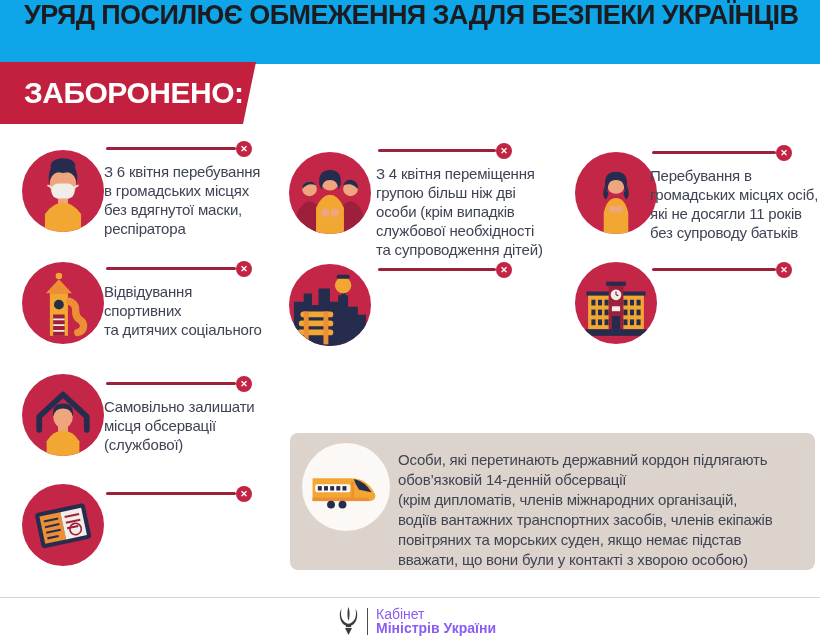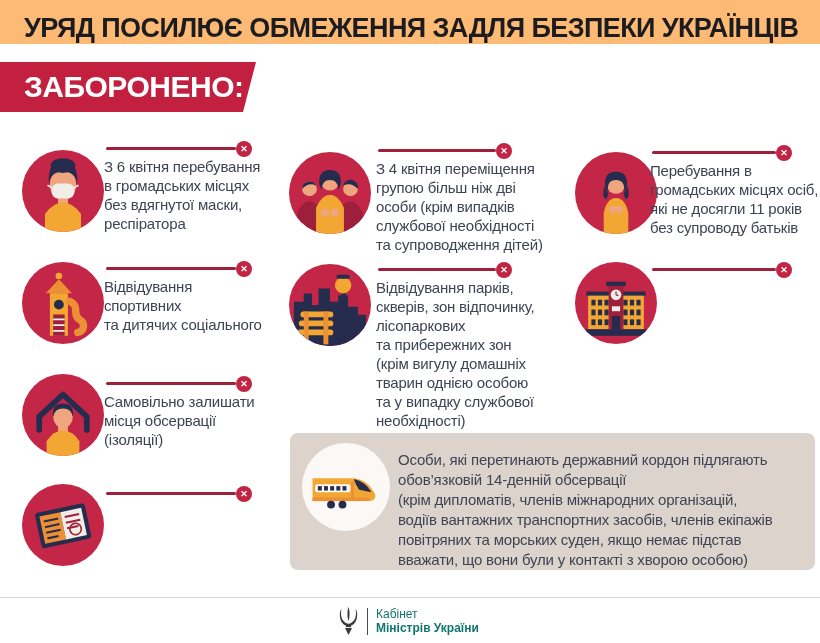--- a/index.html
+++ b/index.html
@@ -2,30 +2,30 @@
 <html><head>
 <meta charset="utf-8">
 <style>
   html,body{margin:0;padding:0;}
   .page{
     position:relative; width:820px; height:643px; background:#ffffff;
     font-family:"Liberation Sans", sans-serif; overflow:hidden;
   }
   
   .header{
-    position:absolute; left:0; top:0; width:820px; height:44px;
-    background:#fdba74; display:flex; align-items:flex-end;
+    position:absolute; left:0; top:0; width:820px; height:64px;
+    background:#0ea5e9; display:flex; align-items:flex-start;
   }
   .header-title{
     padding-left:24px; font-size:27px; font-weight:bold; color:#1c1c20;
     letter-spacing:-0.6px; white-space:nowrap;
   }
   
   .banner{
-    position:absolute; left:0; top:62px; width:256px; height:50px;
+    position:absolute; left:0; top:62px; width:256px; height:62px;
     background:#c32040; display:flex; align-items:center;
     clip-path:polygon(0 0, 100% 0, calc(100% - 13px) 100%, 0 100%);
   }
   .banner-label{
     padding-left:24px; font-size:30px; font-weight:bold; color:#ffffff;
     letter-spacing:-0.5px;
   }
   
   .item-badge{ position:absolute; width:82px; height:82px; }
   .item-badge svg{ display:block; width:82px; height:82px; }
@@ -34,21 +34,21 @@
   .rule::before{
     content:""; position:absolute; left:2px; right:14px; top:6px; height:3px;
     background:#9e2039; border-radius:2px;
   }
   .x-badge{
     position:absolute; right:-2px; top:0; width:16px; height:16px;
     border-radius:50%; background:#c22444; color:#ffffff;
     font-size:9px; font-weight:bold; line-height:16px; text-align:center;
   }
   .item-text{
-    font-size:15px; line-height:19px; color:#3f4454;
+    margin-top:5px; font-size:15px; line-height:19px; color:#3f4454;
     letter-spacing:-0.2px; white-space:pre-line;
   }
   
   .notice{
     position:absolute; left:290px; top:433px; width:525px; height:137px;
     background:#dcd3cc; border-radius:8px;
   }
   .notice-badge{ position:absolute; left:12px; top:10px; width:88px; height:88px; }
   .notice-badge svg{ display:block; width:88px; height:88px; }
   .notice-text{
@@ -59,21 +59,21 @@
   
   .footer-divider{
     position:absolute; left:0; top:597px; width:820px; height:1px; background:#d7d5d2;
   }
   .footer{
     position:absolute; left:338px; top:604px; height:34px;
     display:flex; align-items:center; gap:8px;
   }
   .trident{ width:21px; height:30px; }
   .footer-sep{ width:1px; height:27px; background:#4a4a4a; }
-  .footer-org{ font-size:12px; color:#0f766e; line-height:14px; }
+  .footer-org{ font-size:14px; color:#8b5cf6; line-height:14px; }
   .footer-org .org2{ font-weight:bold; }
 </style>
 </head>
 <body>
 
 <div class="page">
 
   <div class="header">
     <div class="header-title">УРЯД ПОСИЛЮЄ ОБМЕЖЕННЯ ЗАДЛЯ БЕЗПЕКИ УКРАЇНЦІВ</div>
   </div>
@@ -223,28 +223,20 @@
         <rect x="10" y="80" width="44" height="7" rx="3.5" fill="#f2a733"></rect>
         <rect x="18" y="58" width="6" height="40" fill="#ec8f35"></rect>
         <rect x="42" y="58" width="6" height="40" fill="#ec8f35"></rect>
       </g>
     </svg>
   </div>
   <div class="item-content" style="left:376px; top:262px; width:182px">
     <div class="rule" style="width:134px">
       <span class="x-badge">✕</span>
     </div>
-    <div class="item-text">Відвідування парків,
-скверів, зон відпочинку,
-лісопаркових
-та прибережних зон
-(крім вигулу домашніх
-тварин однією особою
-та у випадку службової
-необхідності)</div>
   </div>
 
   <div class="item-badge" style="left:575px; top:262px">
     <svg viewBox="0 0 100 100">
       <defs>
           <clipPath id="c6">
             <circle cx="50" cy="50" r="50"></circle>
           </clipPath>
         </defs>
       <circle cx="50" cy="50" r="50" fill="#c32646"></circle>
@@ -306,21 +298,21 @@
         <path d="M30 100 v-18 q8 -13 20 -13 q12 0 20 13 v18 z" fill="#f2a733"></path>
       </g>
     </svg>
   </div>
   <div class="item-content" style="left:104px; top:376px; width:172px">
     <div class="rule" style="width:146px">
       <span class="x-badge">✕</span>
     </div>
     <div class="item-text">Самовільно залишати
 місця обсервації
-(ізоляції)</div>
+(службової)</div>
   </div>
 
   <div class="item-badge" style="left:22px; top:484px">
     <svg viewBox="0 0 100 100">
       <defs>
           <clipPath id="c8">
             <circle cx="50" cy="50" r="50"></circle>
           </clipPath>
         </defs>
       <circle cx="50" cy="50" r="50" fill="#c32646"></circle>

